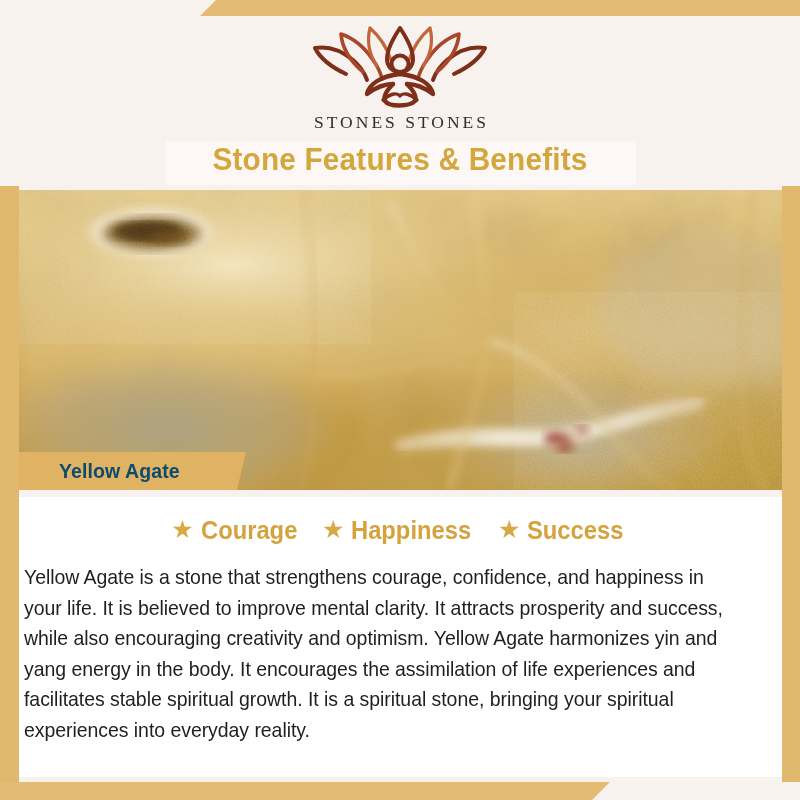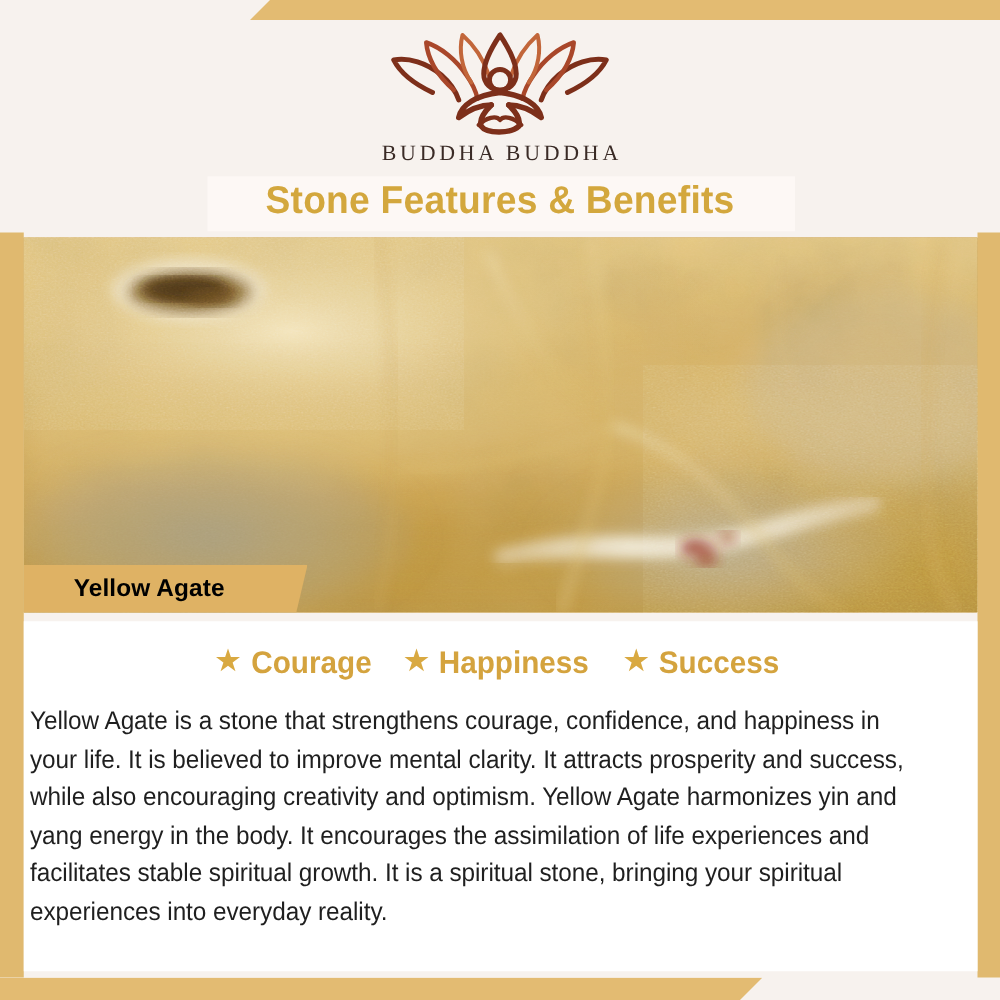--- a/index.html
+++ b/index.html
@@ -133,21 +133,21 @@
     top: 452px;
     width: 227px;
     height: 38px;
     background: #dfb264;
     clip-path: polygon(0 0, 100% 0, calc(100% - 9px) 100%, 0 100%);
     display: flex;
     align-items: center;
   }
   .stone-label span {
     padding-left: 40px;
-    color: #000000;
+    color: #0c4a6e;
     font-weight: bold;
     font-size: 19.5px;
     letter-spacing: 0.1px;
   }
 
   
   .content-card {
     position: absolute;
     left: 19px;
     top: 497px;
@@ -233,21 +233,21 @@
 
           <circle cx="95" cy="42" r="8.5" stroke="#7d2f1a" stroke-width="4"></circle>
 
           <path d="M95 52 C76 54 64 62 62 72 C70 66 80 62 88 62" stroke="#7d2f1a" stroke-width="4.4"></path>
           <path d="M95 52 C114 54 126 62 128 72 C120 66 110 62 102 62" stroke="#7d2f1a" stroke-width="4.4"></path>
 
           <path d="M88 62 C82 68 78 74 80 79 C84 85 104 85 110 79 C112 74 108 68 102 62" stroke="#7d2f1a" stroke-width="4.4"></path>
           <path d="M78 78 C84 72 92 70 95 74 C98 70 106 72 112 78" stroke="#7d2f1a" stroke-width="3.4"></path>
         </g>
       </svg>
-      <div class="brand-name">BUDDHA BUDDHA</div>
+      <div class="brand-name">STONES STONES</div>
     </div>
 
     <div class="title-panel"></div>
     <div class="title-text">Stone Features &amp; Benefits</div>
   </div>
 
   <div class="stone-band">
     <svg viewBox="0 0 763 300" preserveAspectRatio="none">
       <defs>
         <linearGradient id="gBase" x1="0" y1="0" x2="1" y2="1">

